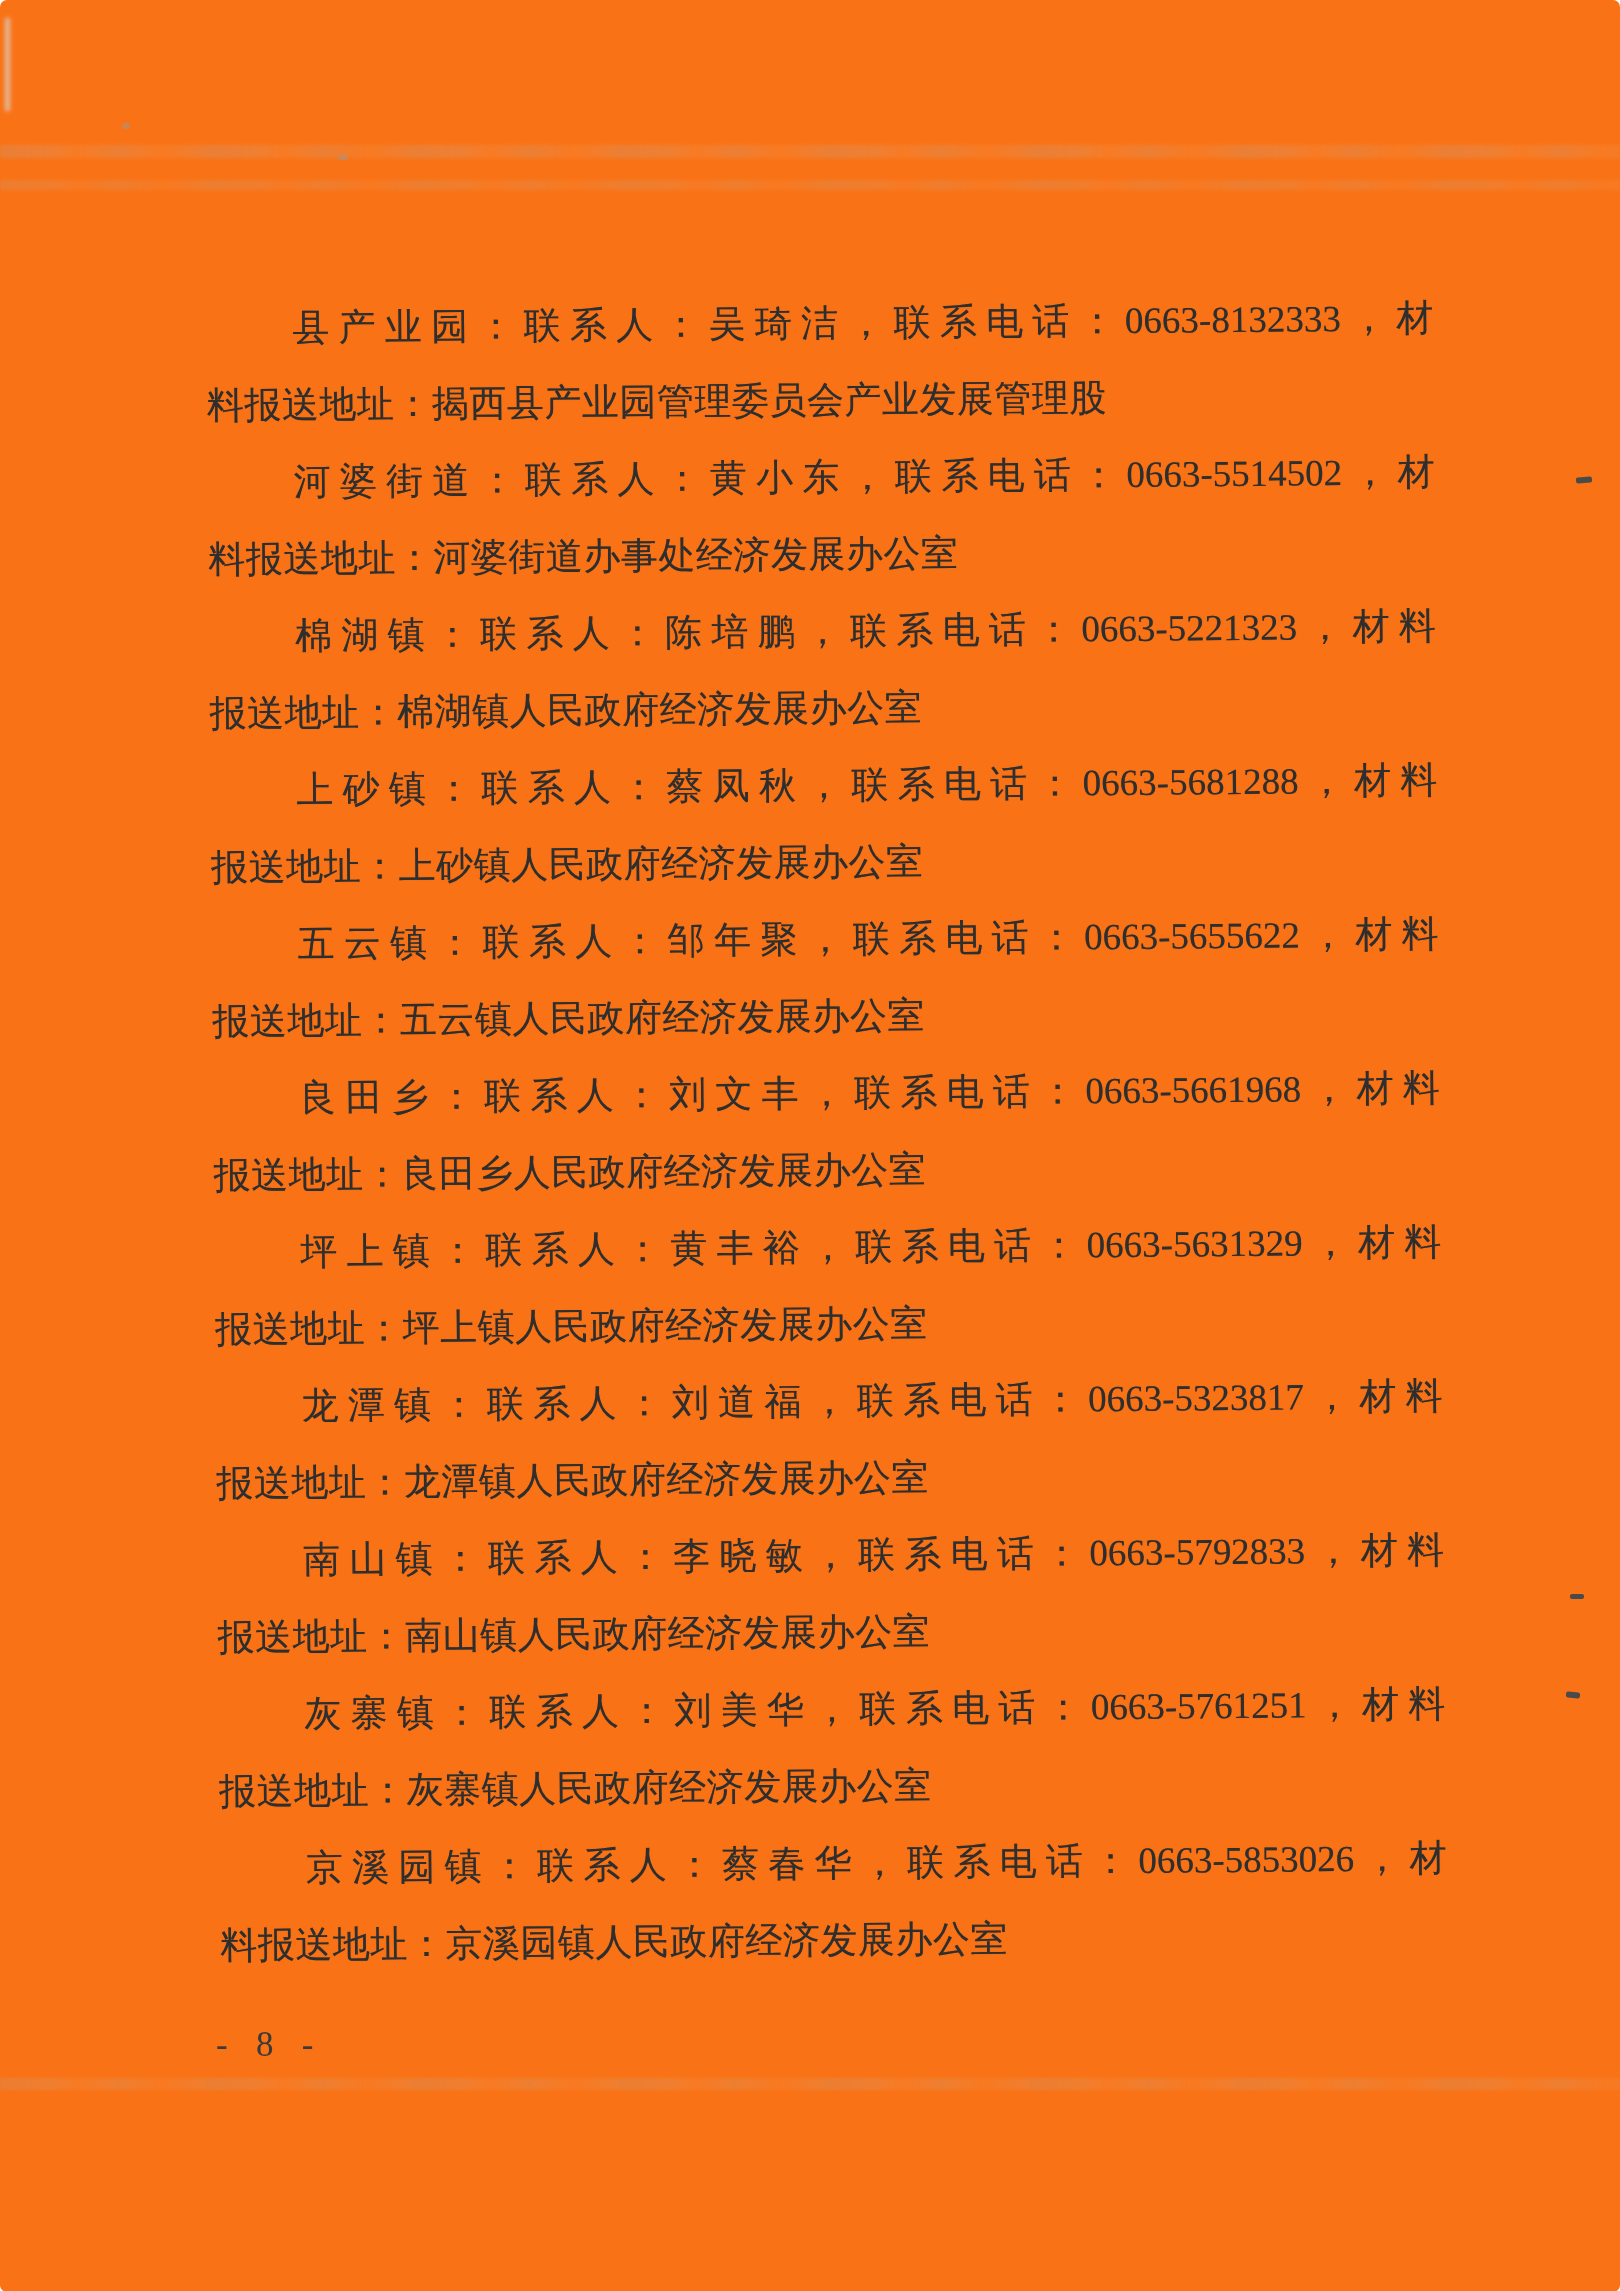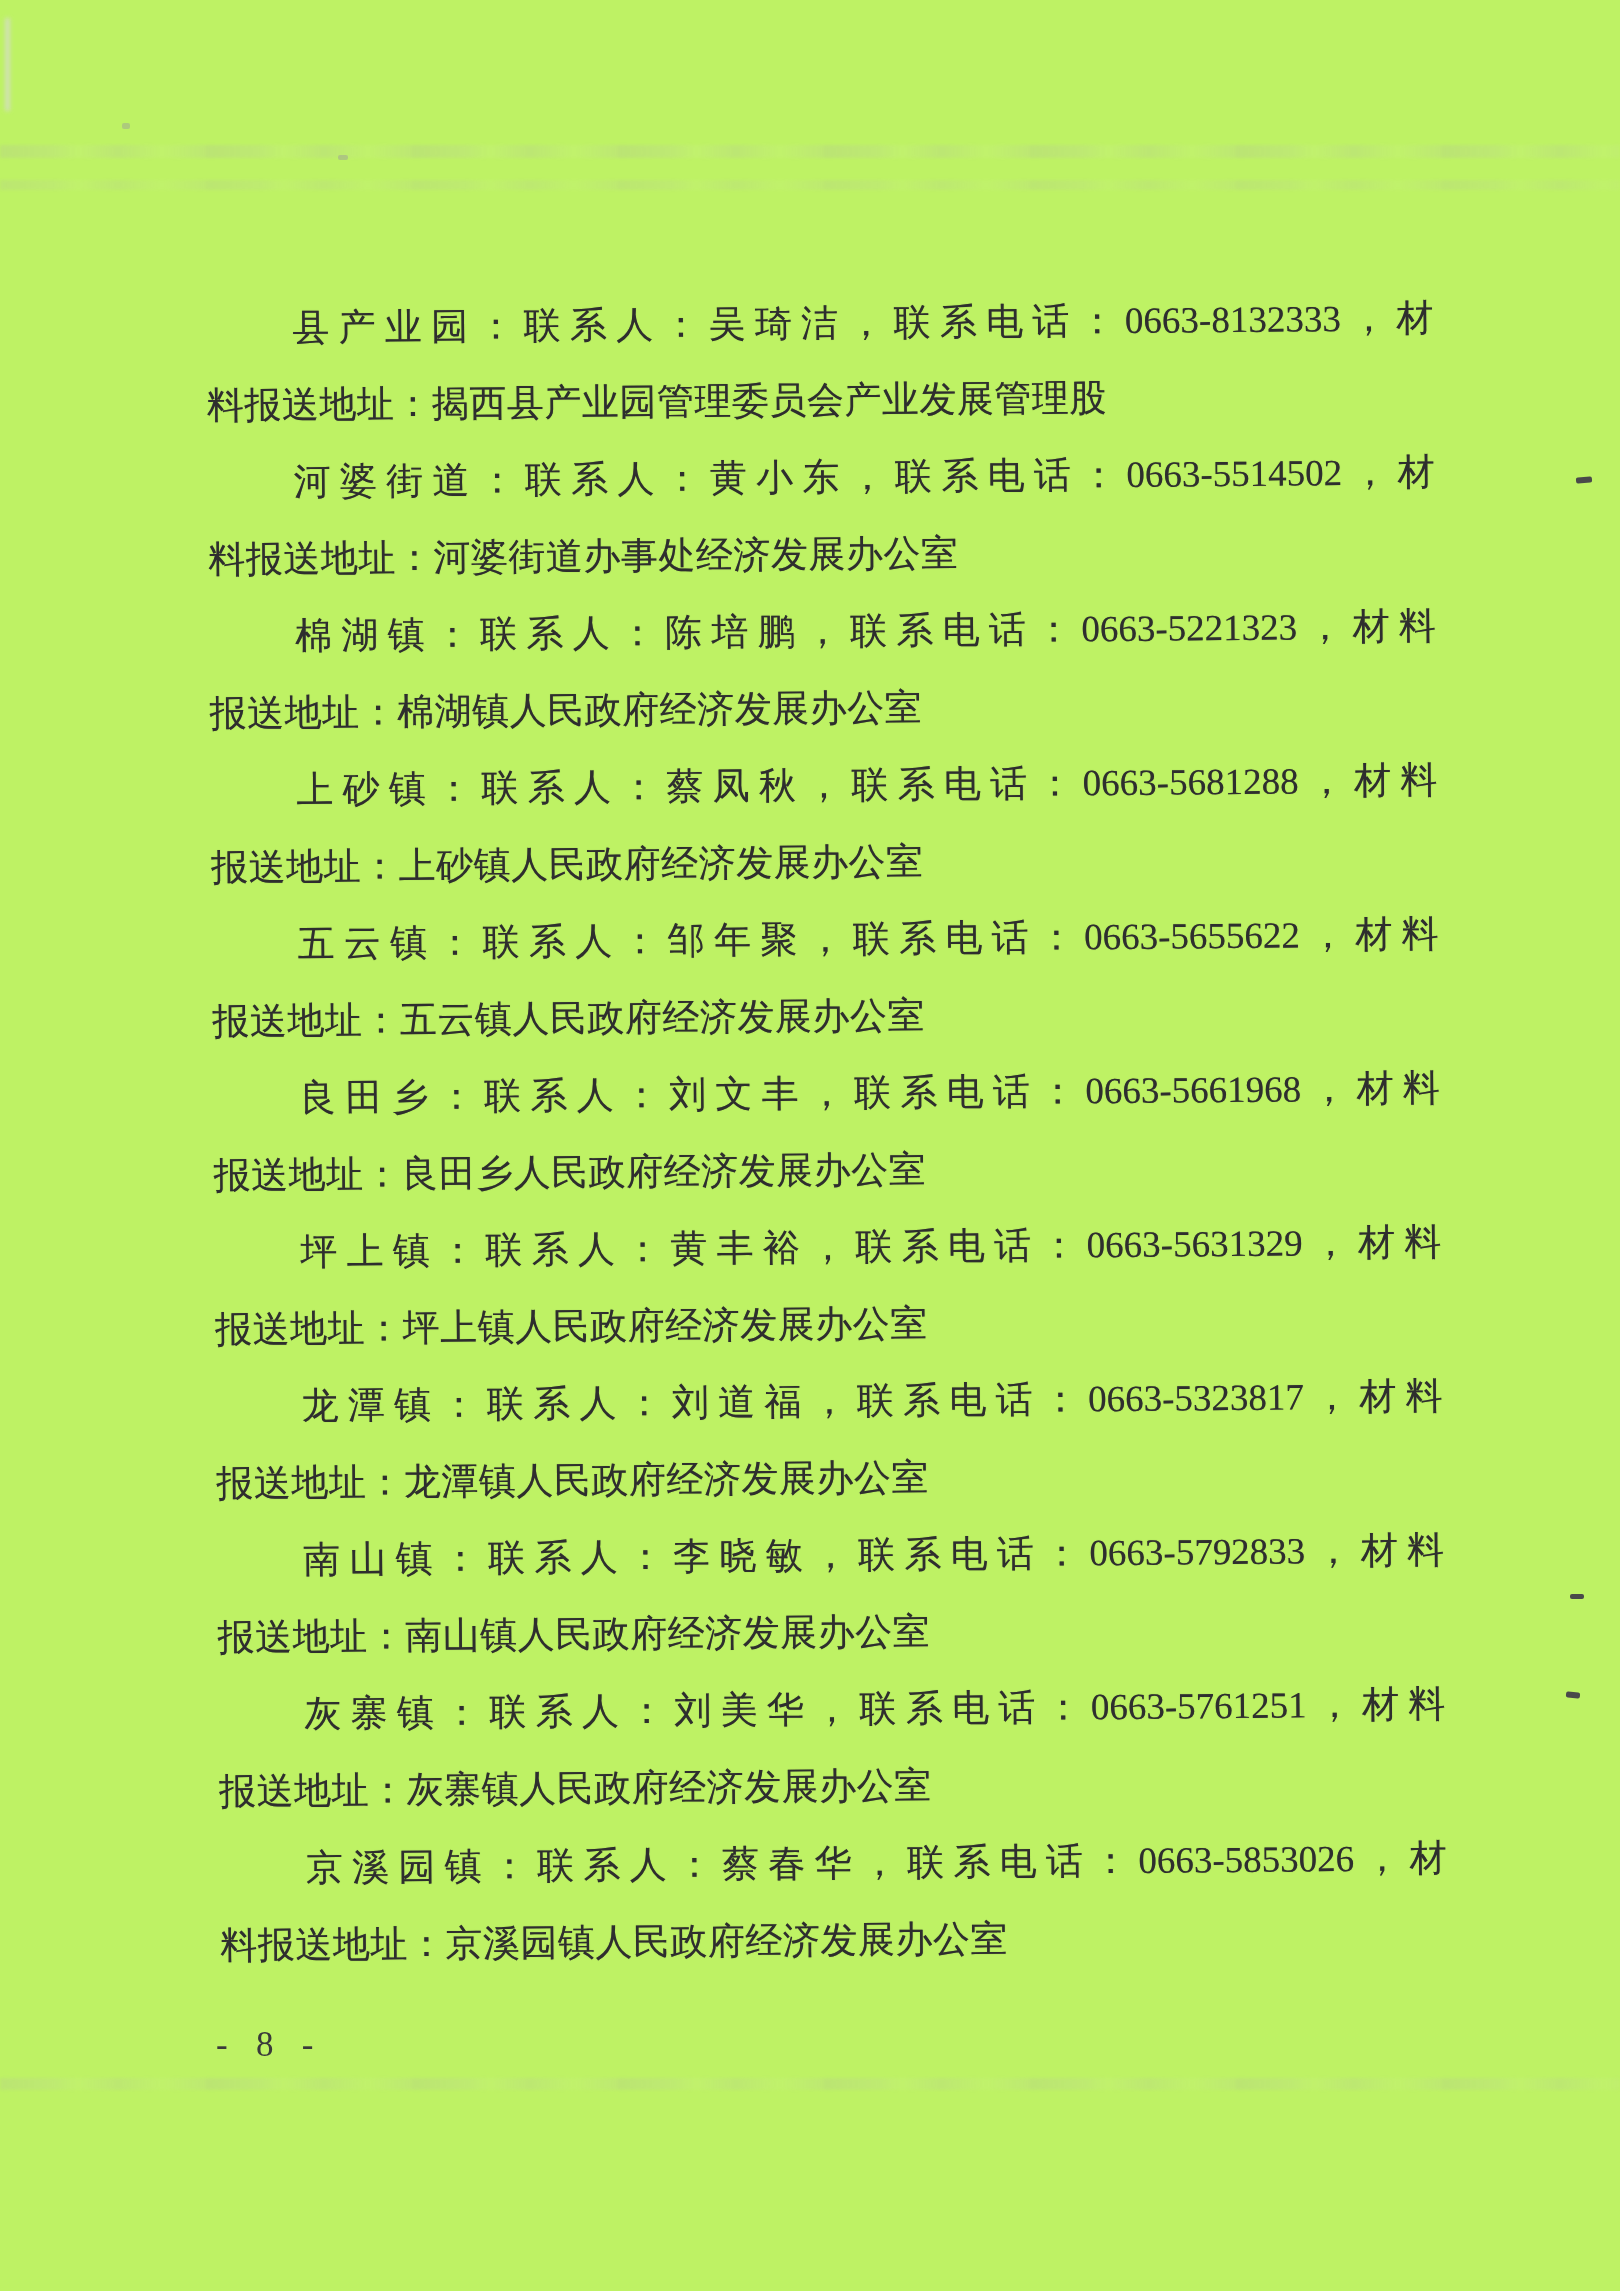--- a/index.html
+++ b/index.html
@@ -4,23 +4,24 @@
 <style>
   html, body {
     margin: 0;
     padding: 0;
     background: #ffffff;
   }
   .page {
     position: relative;
     width: 1620px;
     height: 2292px;
-    background: #bef264;
+    background: #f97316;
     overflow: hidden;
     font-family: "Liberation Serif", "DejaVu Serif", serif;
+    border-radius: 7px;
   }
   
   .content {
     position: absolute;
     left: 206px;
     top: 290px;
     width: 1227px;
     color: #2e2e2e;
     font-size: 37px;
     line-height: 77px;

